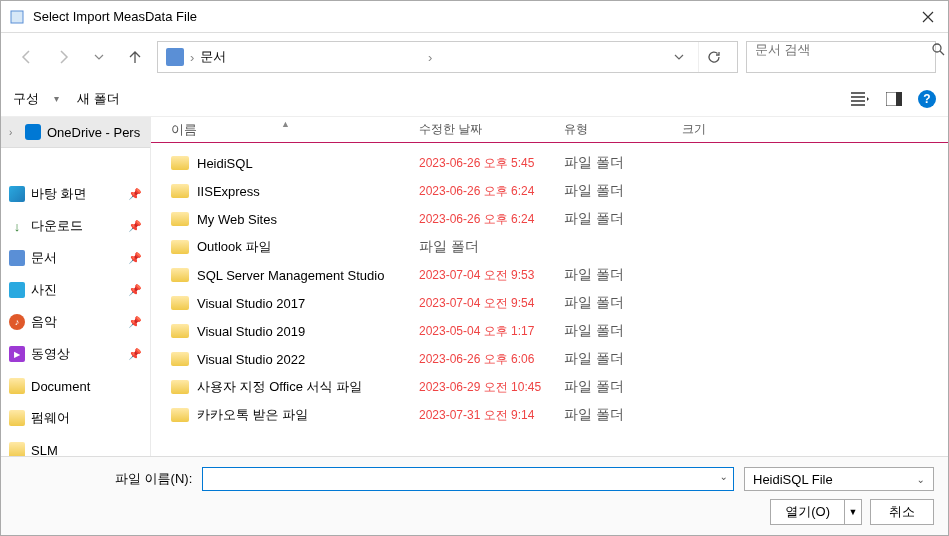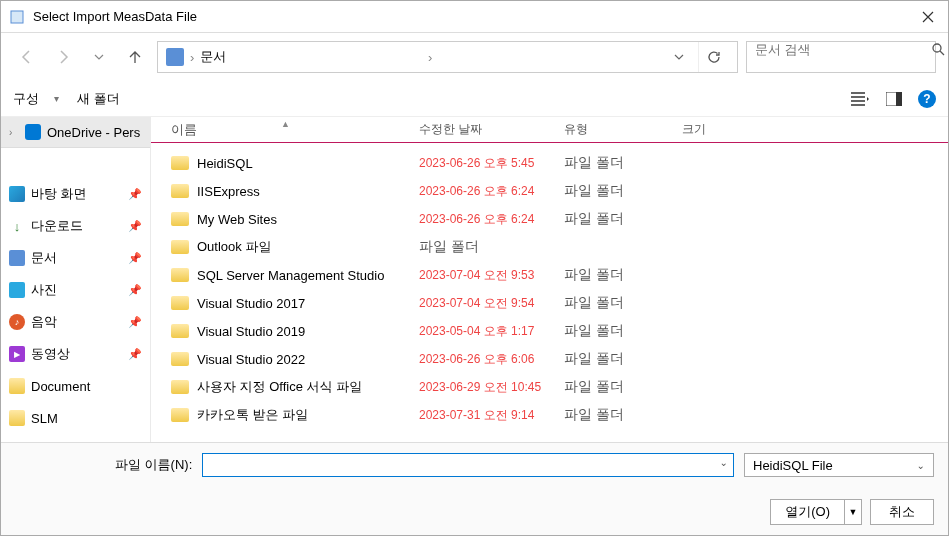--- a/index.html
+++ b/index.html
@@ -56,21 +56,21 @@
     .hcol.type { width: 118px; }
     .hcol.size { width: 80px; }
     .sort-ind { position: absolute; left: 110px; top: -2px; color: #888; font-size: 9px; }
     .filelist { flex: 1; overflow-y: auto; padding: 6px 0; }
     .filerow { height: 28px; display: flex; align-items: center; padding-left: 20px; cursor: pointer; }
     .fcol.name { width: 248px; display: flex; align-items: center; gap: 8px; }
     .fcol.date { width: 145px; color: #ef4444; font-size: 12px; }
     .fcol.type { width: 118px; color: #555; font-size: 14px; }
     .folder-mini { width: 18px; height: 14px; background: linear-gradient(180deg,#ffe9a6,#f0c94b); border-radius: 2px; flex-shrink: 0; }
     
-    .footer { border-top: 1px solid #ddd; padding: 10px 14px; display: flex; flex-direction: column; gap: 22px; background: #fafafa; }
+    .footer { border-top: 1px solid #ddd; padding: 10px 14px; display: flex; flex-direction: column; gap: 8px; background: #fafafa; }
     .fn-row { display: flex; align-items: center; gap: 10px; padding-left: 100px; }
     .fn-label { text-align: right; }
     .fn-input { flex: 1; height: 24px; border: 1px solid #0078d4; padding: 0 20px 0 6px; position: relative; background: #fff; }
     .fn-input-wrap { flex: 1; position: relative; }
     .fn-input-wrap .drop { position: absolute; right: 6px; top: 4px; color: #555; font-size: 10px; cursor: pointer; }
     .fn-input input { border: none; width: 100%; height: 100%; outline: none; }
     .filter { width: 190px; height: 24px; border: 1px solid #aaa; display: flex; align-items: center; padding: 0 8px; justify-content: space-between; cursor: pointer; background: #fff; }
     .filter .drop { color: #555; font-size: 10px; }
     .btn-row { display: flex; justify-content: flex-end; gap: 8px; }
     .btn { height: 26px; border: 1px solid #aaa; background: #fff; padding: 0 18px; display: flex; align-items: center; cursor: pointer; }
@@ -209,25 +209,25 @@
           <span class="tree-icn video-icn">▶</span>
     <span>동영상</span>
     <span class="pin">📌</span>
         </div>
         <div class="tree-item">
           <span class="tree-icn folder-icn"></span>
     <span>Document</span>
     </div>
         <div class="tree-item">
           <span class="tree-icn folder-icn"></span>
+    <span>펌웨어</span>
+    </div>
+        <div class="tree-item">
+          <span class="tree-icn folder-icn"></span>
     <span>SLM</span>
-    </div>
-        <div class="tree-item">
-          <span class="tree-icn folder-icn"></span>
-    <span>펌웨어</span>
     </div>
       </div>
   </div>
   <div class="filepane">
     <div class="headers">
       <div class="hcol name">
         <span>이름</span>
         <span class="sort-ind">▲</span>
       </div>
       <div class="hcol date">수정한 날짜</div>

